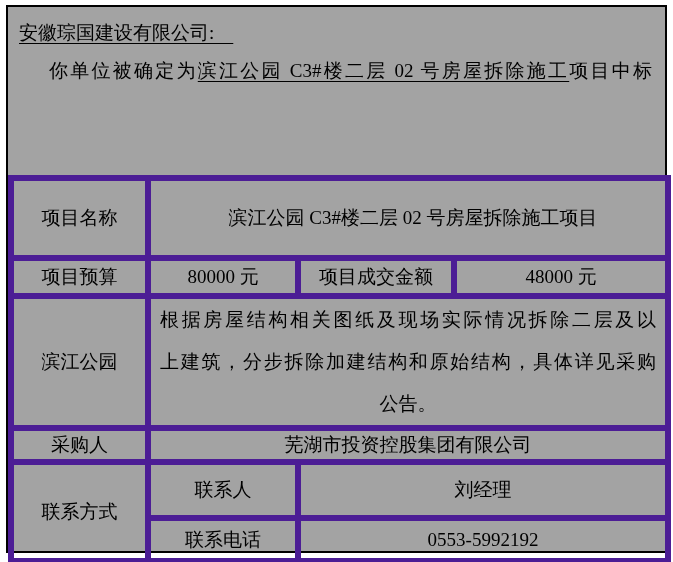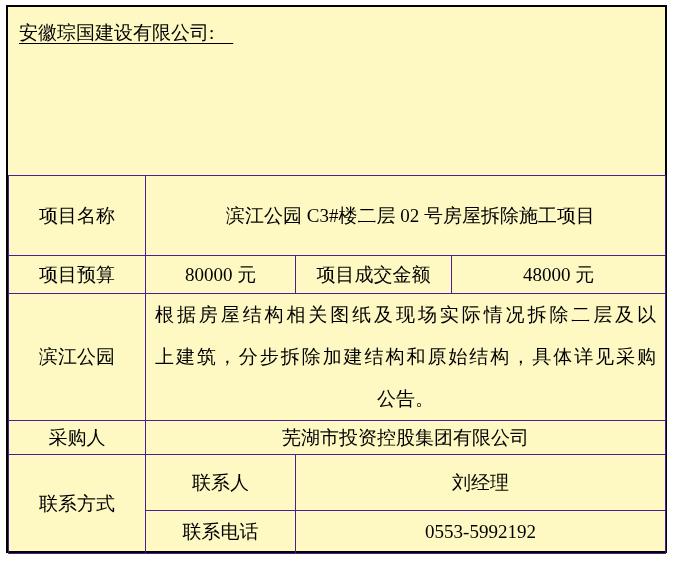--- a/index.html
+++ b/index.html
@@ -8,21 +8,21 @@
     background: #ffffff;
     font-family: "Liberation Serif", "DejaVu Serif", serif;
     color: #000000;
     overflow: hidden;
   }
   .doc {
     position: absolute;
     left: 6px; top: 5px;
     width: 661px; height: 548px;
     border: 2px solid #000000;
-    background: #fef9c3;
+    background: #a3a3a3;
   }
   
   .notice {
     height: 168px;
     padding: 7px 13px 0 11px;
     font-size: 19px;
     line-height: 38px;
   }
   .salutation-line { text-align: left; }
   .underlined {
@@ -40,21 +40,21 @@
     text-align-last: left;
   }
   
   table {
     width: 100%;
     border-collapse: collapse;
     table-layout: fixed;
     font-size: 19px;
   }
   td {
-    border: 1px solid #4c1d95;
+    border: 6px solid #4c1d95;
     vertical-align: middle;
     text-align: center;
     overflow: hidden;
   }
   tr.r-name    td { height: 80px; }
   tr.r-budget  td { height: 38px; }
   tr.r-content td { height: 126px; }
   tr.r-buyer   td { height: 34px; }
   tr.r-person  td { height: 56px; }
   tr.r-phone   td { height: 43px; }
@@ -73,20 +73,21 @@
     text-align-last: center;
   }
 </style>
 </head>
 <body>
 
 <div class="doc">
 
   <div class="notice">
     <div class="salutation-line"><span class="underlined">安徽琮国建设有限公司:　</span></div>
+    <div class="body-line indent"><span>你单位被确定为</span><span class="underlined">滨江公园 C3#楼二层 02 号房屋拆除施工</span><span>项目中标</span></div>
   </div>
 
   <table>
     <colgroup>
       <col style="width:137px">
       <col style="width:150px">
       <col style="width:156px">
       <col style="width:214px">
     </colgroup>
     <tbody>

